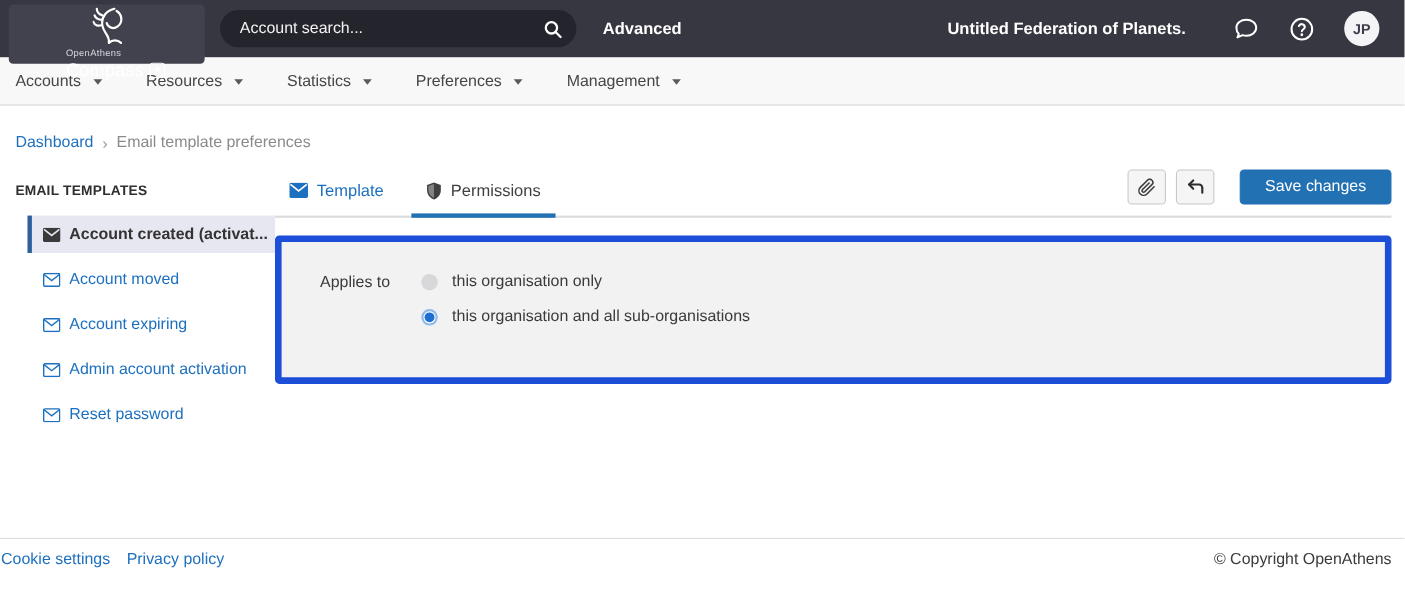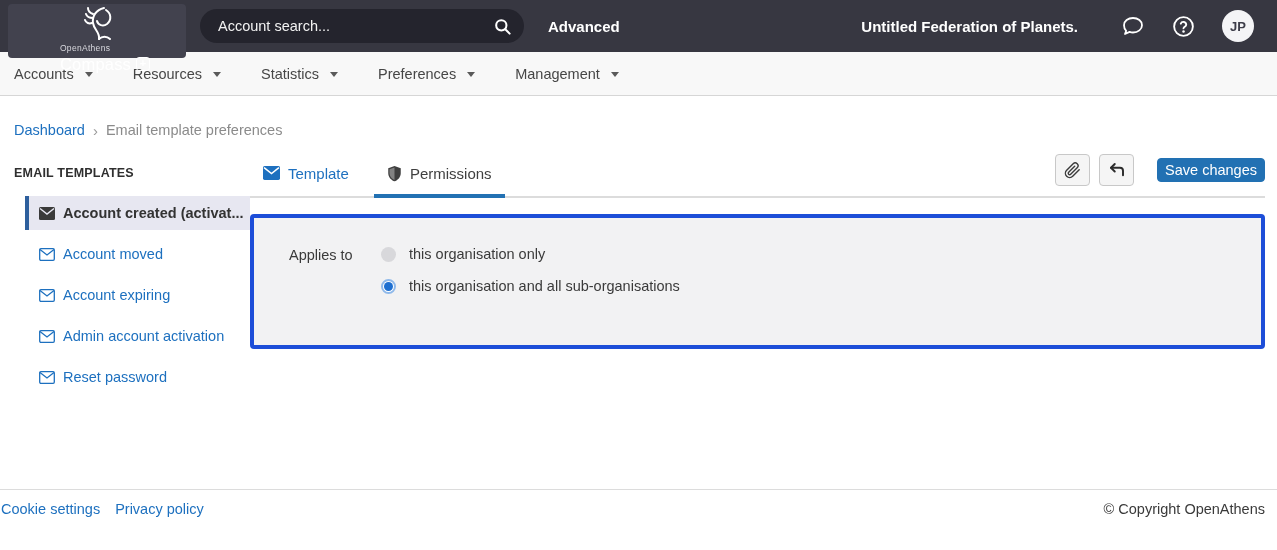--- a/index.html
+++ b/index.html
@@ -107,28 +107,28 @@
     background:none; border:none; font-size:15px; font-family:"Liberation Sans",sans-serif;
     color:#1d70bf; margin-bottom:-2px; border-bottom:4px solid transparent; margin-right:12px;
   }
   .tab.active { color:#3f3f3f; border-bottom-color:#2271b3; }
   .toolbar { display:flex; align-items:center; gap:9px; margin-bottom:8px; }
   .tool-btn {
     width:35px; height:32px; background:#f5f5f5; border:1px solid #c8c8c8; border-radius:4px;
     display:flex; align-items:center; justify-content:center; cursor:pointer;
   }
   .save-btn {
-    height:24px; padding:0 7px; margin-left:14px; background:#2271b3; color:#fff;
+    height:32px; padding:0 22px; margin-left:14px; background:#2271b3; color:#fff;
     border:1px solid #2271b3; border-radius:4px; font-size:14.5px; font-weight:400;
     font-family:"Liberation Sans",sans-serif; cursor:pointer;
   }
 
   
   .panel {
-    margin-top:16px; height:135px; background:#f2f2f3; border:4px solid #1d4ed8;
+    margin-top:16px; height:135px; background:#f2f2f3; border:6px solid #1d4ed8;
     border-radius:4px; padding:28px 0 0 35px;
   }
   .form-row { display:flex; }
   .applies-label { width:92px; color:#3a3a3a; padding-top:1px; }
   .radio-group { }
   .radio-row { display:flex; align-items:center; margin-bottom:16px; cursor:pointer; }
   .radio { width:15px; height:15px; border-radius:50%; flex:0 0 auto; position:relative; }
   .radio.disabled { background:#d8d8db; }
   .radio.checked { background:#fff; border:2px solid #8fb9ea; }
   .radio.checked::after {

